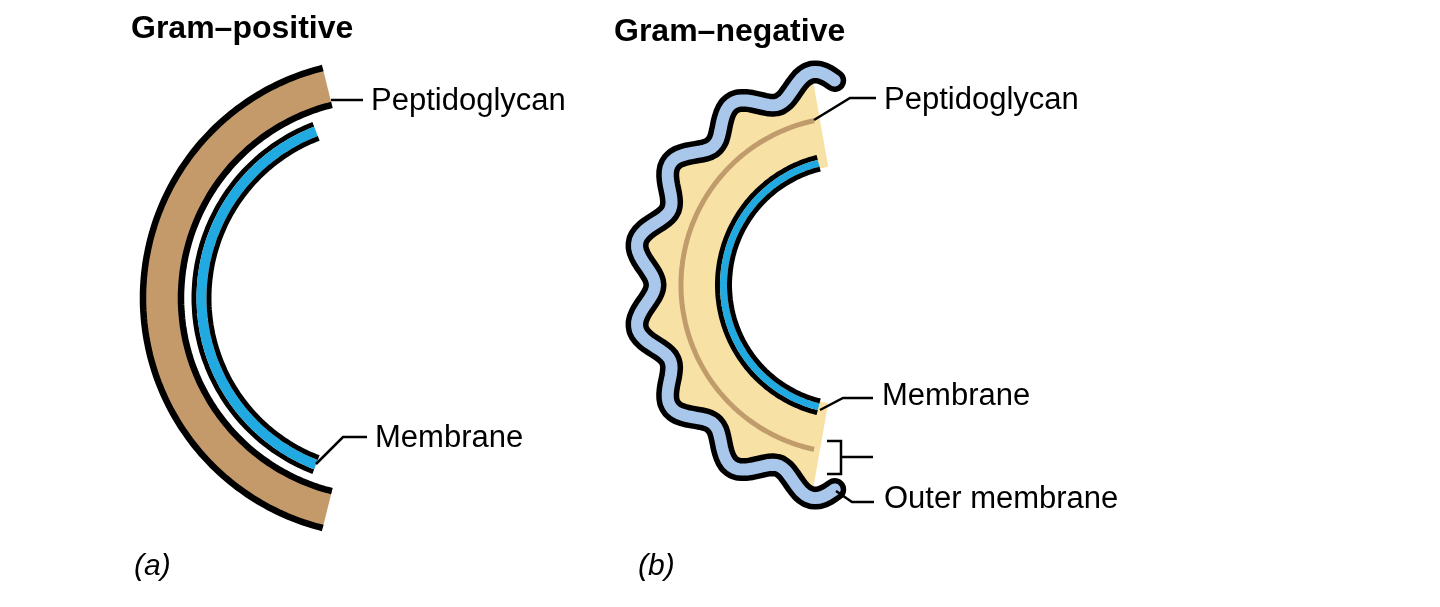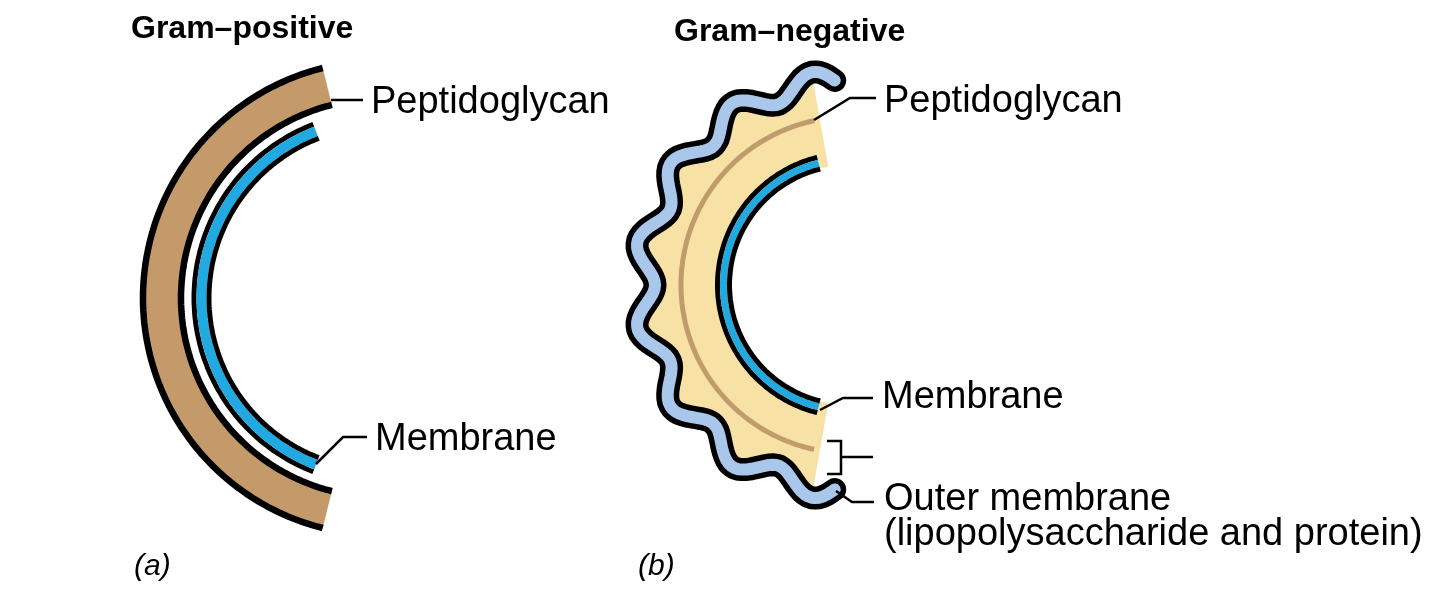--- a/index.html
+++ b/index.html
@@ -8,21 +8,21 @@
     position:relative;
     width:1440px;height:607px;
     background:var(--bg);
     overflow:hidden;
     font-family:"Liberation Sans", sans-serif;
     color:var(--outline);
   }
   #diagram{position:absolute;left:0;top:0;}
   .leader{fill:none;stroke:var(--outline);stroke-width:2.5px;}
   .ttl{position:absolute;font-weight:700;font-size:32px;line-height:34px;white-space:nowrap;}
-  .lbl{position:absolute;font-size:38px;line-height:36px;white-space:nowrap;}
+  .lbl{position:absolute;font-size:31px;line-height:36px;white-space:nowrap;}
   .cap{position:absolute;font-style:italic;font-size:30px;line-height:34px;white-space:nowrap;}
 </style>
 </head>
 <body>
 
 <div id="canvas">
 
   <svg id="diagram" width="1440" height="607" viewBox="0 0 1440 607">
 
     <g>
@@ -46,27 +46,26 @@
       <polyline id="gn-mem-inner" points="820.1,169.0 818.1,169.6 816.1,170.1 814.1,170.7 812.1,171.3 810.1,172.0 808.1,172.7 806.2,173.4 804.2,174.2 802.3,175.0 800.4,175.8 798.5,176.7 796.6,177.6 794.7,178.5 792.9,179.5 791.1,180.5 789.3,181.5 787.5,182.6 785.7,183.7 783.9,184.8 782.2,185.9 780.5,187.1 778.8,188.3 777.1,189.6 775.4,190.8 773.8,192.1 772.2,193.5 770.6,194.8 769.0,196.2 767.5,197.6 766.0,199.0 764.5,200.5 763.0,202.0 761.6,203.5 760.2,205.0 758.8,206.6 757.5,208.2 756.1,209.8 754.8,211.4 753.6,213.1 752.3,214.8 751.1,216.5 749.9,218.2 748.8,219.9 747.7,221.7 746.6,223.5 745.5,225.3 744.5,227.1 743.5,228.9 742.5,230.7 741.6,232.6 740.7,234.5 739.8,236.4 739.0,238.3 738.2,240.2 737.4,242.2 736.7,244.1 736.0,246.1 735.3,248.1 734.7,250.1 734.1,252.1 733.6,254.1 733.0,256.1 732.6,258.1 732.1,260.2 731.7,262.2 731.3,264.2 731.0,266.3 730.7,268.4 730.4,270.4 730.2,272.5 730.0,274.6 729.8,276.7 729.7,278.7 729.6,280.8 729.5,282.9 729.5,285.0 729.5,287.1 729.6,289.2 729.7,291.3 729.8,293.3 730.0,295.4 730.2,297.5 730.4,299.6 730.7,301.6 731.0,303.7 731.3,305.8 731.7,307.8 732.1,309.8 732.6,311.9 733.0,313.9 733.6,315.9 734.1,317.9 734.7,319.9 735.3,321.9 736.0,323.9 736.7,325.9 737.4,327.8 738.2,329.8 739.0,331.7 739.8,333.6 740.7,335.5 741.6,337.4 742.5,339.3 743.5,341.1 744.5,342.9 745.5,344.8 746.6,346.5 747.7,348.3 748.8,350.1 749.9,351.8 751.1,353.5 752.3,355.2 753.6,356.9 754.8,358.6 756.1,360.2 757.5,361.8 758.8,363.4 760.2,365.0 761.6,366.5 763.0,368.0 764.5,369.5 766.0,371.0 767.5,372.4 769.0,373.8 770.6,375.2 772.2,376.5 773.8,377.9 775.4,379.2 777.1,380.4 778.8,381.7 780.5,382.9 782.2,384.1 783.9,385.2 785.7,386.3 787.5,387.4 789.3,388.5 791.1,389.5 792.9,390.5 794.7,391.5 796.6,392.4 798.5,393.3 800.4,394.2 802.3,395.0 804.2,395.8 806.2,396.6 808.1,397.3 810.1,398.0 812.1,398.7 814.1,399.3 816.1,399.9 818.1,400.4 820.1,401.0" fill="none" stroke="#000000" stroke-width="5"></polyline>
       <polyline class="leader" points="814,120 850,98 876,98"></polyline>
       <polyline class="leader" points="820,410 843,398 873,398"></polyline>
       <polyline class="leader" points="827,441 841,441 841,474 827,474"></polyline>
       <polyline class="leader" points="841,457 873,457"></polyline>
       <polyline class="leader" points="836,491 852,502 874,502"></polyline>
     </g>
   </svg>
 
   <div class="ttl" style="left:131px;top:10px">Gram–positive</div>
-  <div class="ttl" style="left:674px;top:13px">Gram–negative</div>
+  <div class="ttl" style="left:614px;top:13px">Gram–negative</div>
 
   <div class="lbl" style="left:371px;top:82px">Peptidoglycan</div>
   <div class="lbl" style="left:375px;top:419px">Membrane</div>
 
   <div class="lbl" style="left:884px;top:81px">Peptidoglycan</div>
   <div class="lbl" style="left:882px;top:377px">Membrane</div>
   <div class="lbl" style="left:884px;top:480px;line-height:35px">
     <div>Outer membrane</div>
-    <div>(lipopolysaccharide and protein)</div>
   </div>
 
   <div class="cap" style="left:134px;top:548px">(a)</div>
   <div class="cap" style="left:638px;top:548px">(b)</div>
 </div>
 
 </body></html>

